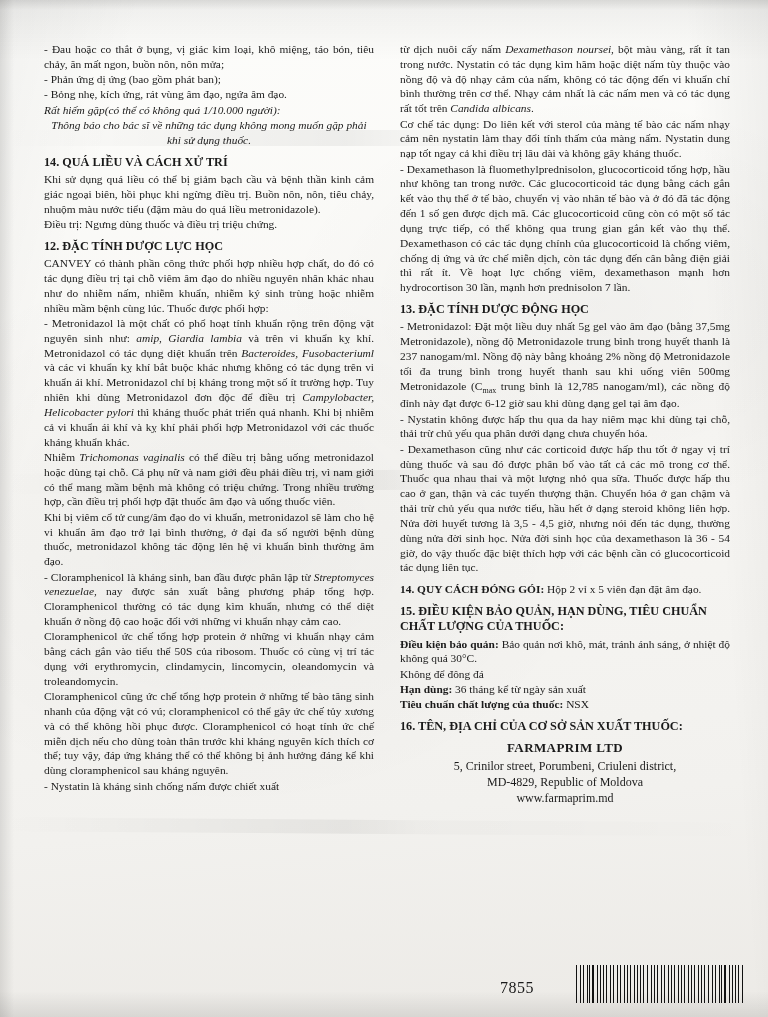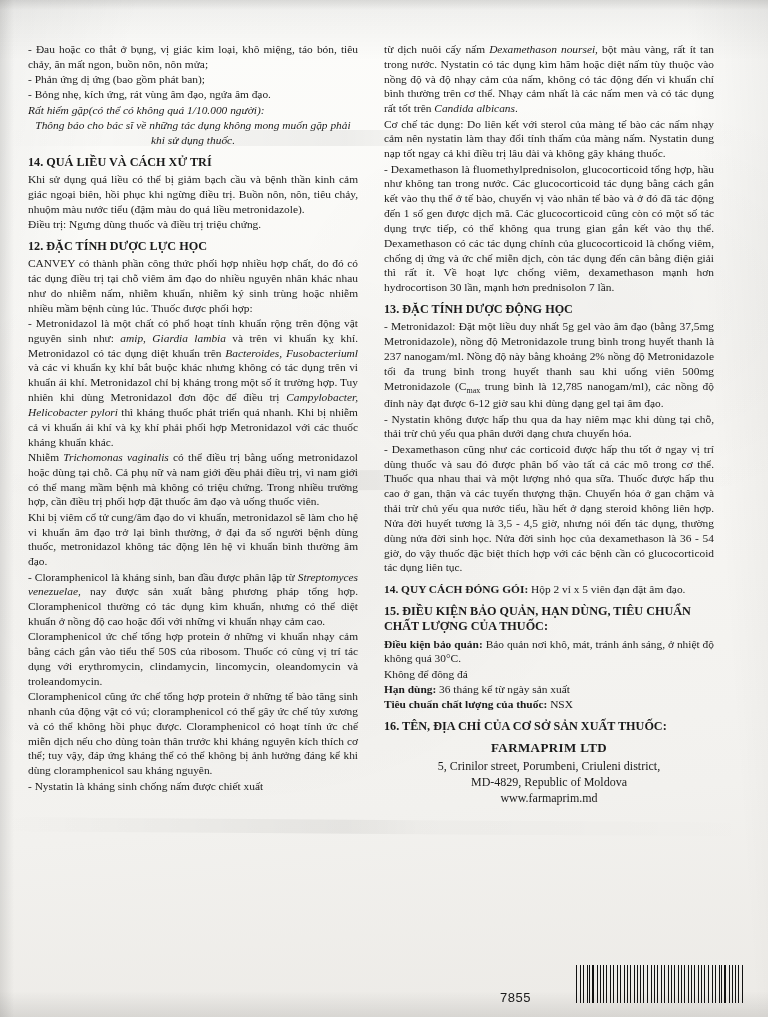--- a/index.html
+++ b/index.html
@@ -29,21 +29,21 @@
     pointer-events: none;
   }
   .crease {
     position: absolute;
     pointer-events: none;
     background: linear-gradient(90deg, rgba(0,0,0,0) 0%, rgba(0,0,0,0.055) 45%, rgba(0,0,0,0.02) 55%, rgba(0,0,0,0) 100%);
   }
   .page {
     position: absolute;
     inset: 0;
-    padding: 42px 34px 0 28px;
+    padding: 42px 34px 0 44px;
     box-sizing: border-box;
   }
   .columns {
     display: flex;
     gap: 26px;
     height: 930px;
   }
   .col {
     width: 330px;
     font-size: 11.4px;
@@ -81,23 +81,23 @@
   .footer {
     position: absolute;
     left: 0;
     right: 0;
     bottom: 8px;
     height: 44px;
   }
   .docnum {
     position: absolute;
     left: 500px;
-    bottom: 4px;
-    font-family: Liberation Sans, sans-serif;
-    font-size: 13px;
+    bottom: 12px;
+    font-family: Liberation Serif, serif;
+    font-size: 16px;
     letter-spacing: 0.5px;
   }
   .barcode {
     position: absolute;
     right: 24px;
     bottom: 6px;
     height: 38px;
     width: 168px;
     display: flex;
     align-items: flex-end;

